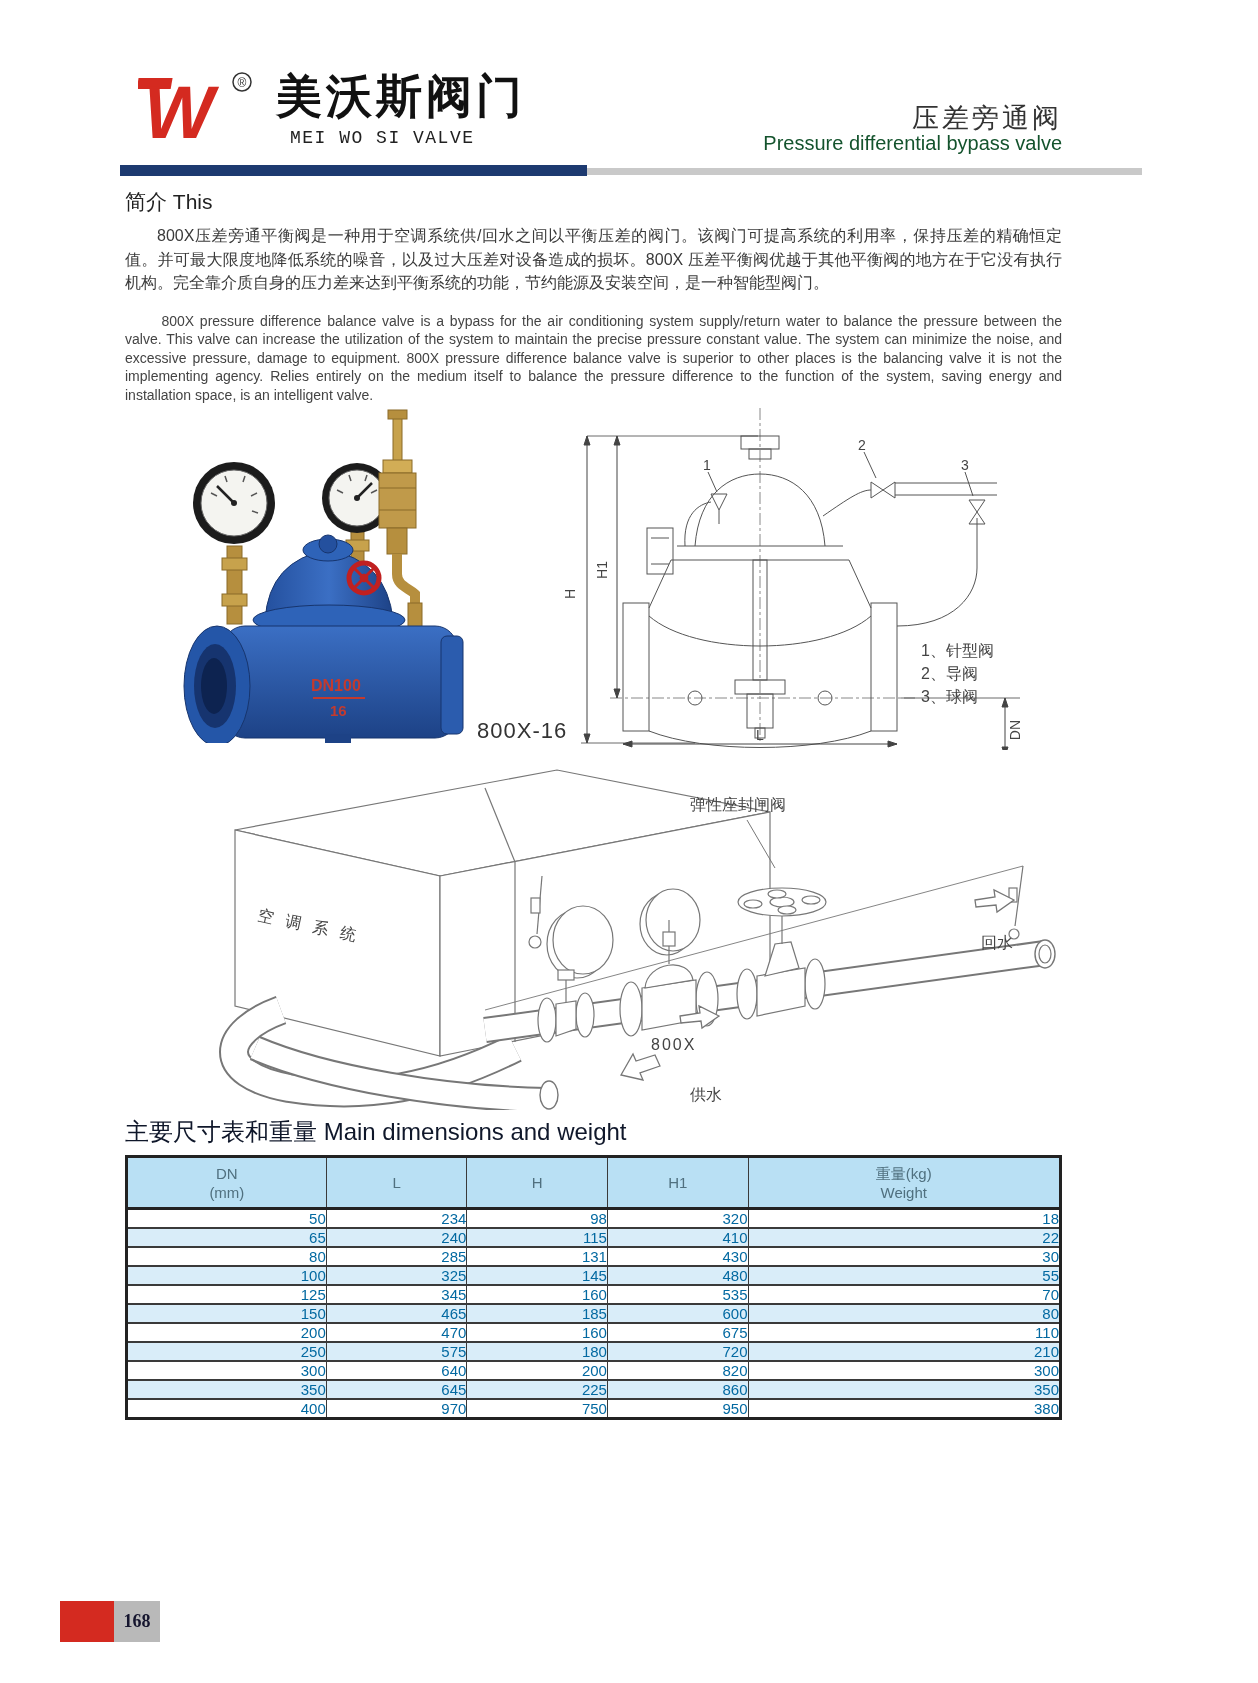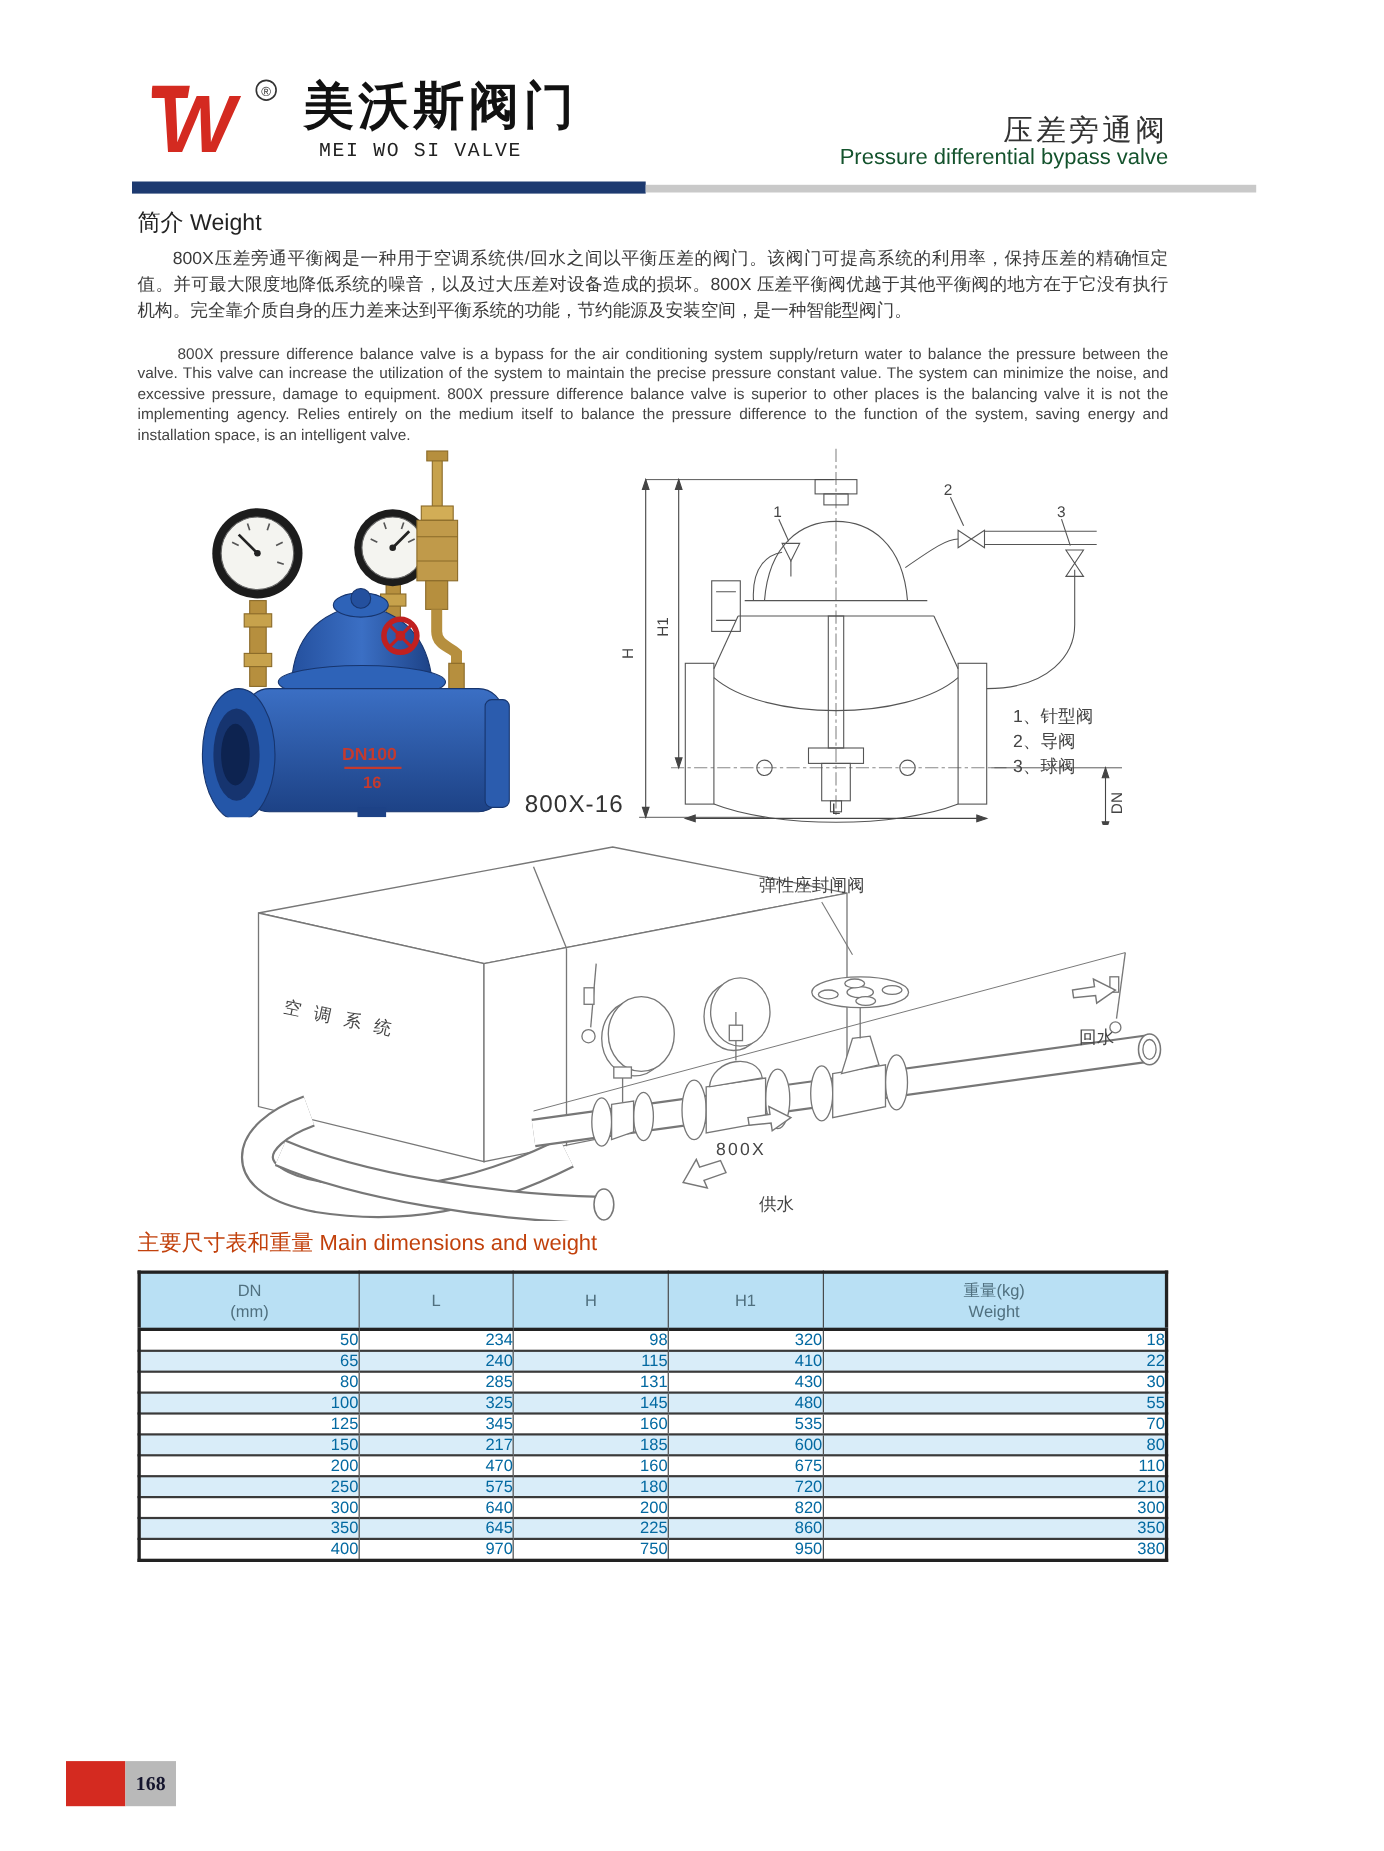--- a/index.html
+++ b/index.html
@@ -31,21 +31,21 @@
   #brief{position:absolute;left:125px;top:188px;width:937px;}
   #brief-heading{font-size:21px;color:#222;margin-bottom:8px;}
   #brief-cn{font-size:16px;line-height:23.5px;color:#3a3a3a;text-align:justify;text-indent:2em;}
   #brief-en{font-size:14px;line-height:18.5px;color:#444;text-align:justify;text-indent:2.6em;margin-top:17px;}
   
   #photo-svg{position:absolute;left:165px;top:398px;}
   #drawing-svg{position:absolute;left:565px;top:398px;}
   #model-label{position:absolute;left:477px;top:718px;font-size:22px;color:#333;letter-spacing:1px;text-align:center;}
   #install-svg{position:absolute;left:185px;top:748px;}
   
-  #table-title{position:absolute;left:125px;top:1116px;font-size:20px;color:#c2410c;font-weight:500;}
+  #table-title{position:absolute;left:125px;top:1116px;font-size:24px;color:#0f172a;font-weight:500;}
   #dim-table{position:absolute;left:125px;top:1155px;width:937px;border-collapse:collapse;
     border:3px solid #222;}
   #dim-table th{background:var(--th-bg);color:#50707f;font-weight:normal;font-size:15px;
     height:52px;border:1px solid #3a3a3a;border-bottom:3px solid #222;line-height:19px;}
   #dim-table td{height:18px;text-align:right;font-size:15px;color:#0369a1;
     border-left:1px solid #3a3a3a;border-right:1px solid #3a3a3a;border-top:2px solid #3a3a3a;}
   #dim-table tr.alt td{background:var(--alt-bg);}
   
   #footer-red{position:absolute;left:60px;top:1601px;width:54px;height:41px;background:var(--accent-red);}
   #footer-gray{position:absolute;left:114px;top:1601px;width:46px;height:41px;background:#b9b9b9;
@@ -70,21 +70,21 @@
     </svg>
     <div id="brand-cn">美沃斯阀门</div>
     <div id="brand-en">MEI WO SI VALVE</div>
   </div>
   <div id="product-cn">压差旁通阀</div>
   <div id="product-en">Pressure differential bypass valve</div>
   <div id="bar-navy"></div>
   <div id="bar-gray"></div>
 
   <div id="brief">
-    <div id="brief-heading">简介  Weight</div>
+    <div id="brief-heading">简介  This</div>
     <div id="brief-cn">800X压差旁通平衡阀是一种用于空调系统供/回水之间以平衡压差的阀门。该阀门可提高系统的利用率，保持压差的精确恒定值。并可最大限度地降低系统的噪音，以及过大压差对设备造成的损坏。800X 压差平衡阀优越于其他平衡阀的地方在于它没有执行机构。完全靠介质自身的压力差来达到平衡系统的功能，节约能源及安装空间，是一种智能型阀门。</div>
     <div id="brief-en">800X pressure difference balance valve is a bypass for the air conditioning system supply/return water to balance the pressure between the valve. This valve can increase the utilization of the system to maintain the precise pressure constant value. The system can minimize the noise, and excessive pressure, damage to equipment. 800X pressure difference balance valve is superior to other places is the balancing valve it is not the implementing agency. Relies entirely on the medium itself to balance the pressure difference to the function of the system, saving energy and installation space, is an intelligent valve.</div>
   </div>
 
   <svg id="photo-svg" width="400" height="345" viewBox="0 0 400 345">
     <defs>
       <linearGradient id="bluev" x1="0" y1="0" x2="0" y2="1">
         <stop offset="0" stop-color="#3b6fc4"></stop>
           <stop offset="1" stop-color="#1d4286"></stop>
       </linearGradient>
@@ -393,21 +393,21 @@
         </tr>
         <tr>
           <td>125</td>
           <td>345</td>
           <td>160</td>
           <td>535</td>
           <td>70</td>
         </tr>
         <tr class="alt">
           <td>150</td>
-          <td>217</td>
+          <td>465</td>
           <td>185</td>
           <td>600</td>
           <td>80</td>
         </tr>
         <tr>
           <td>200</td>
           <td>470</td>
           <td>160</td>
           <td>675</td>
           <td>110</td>

